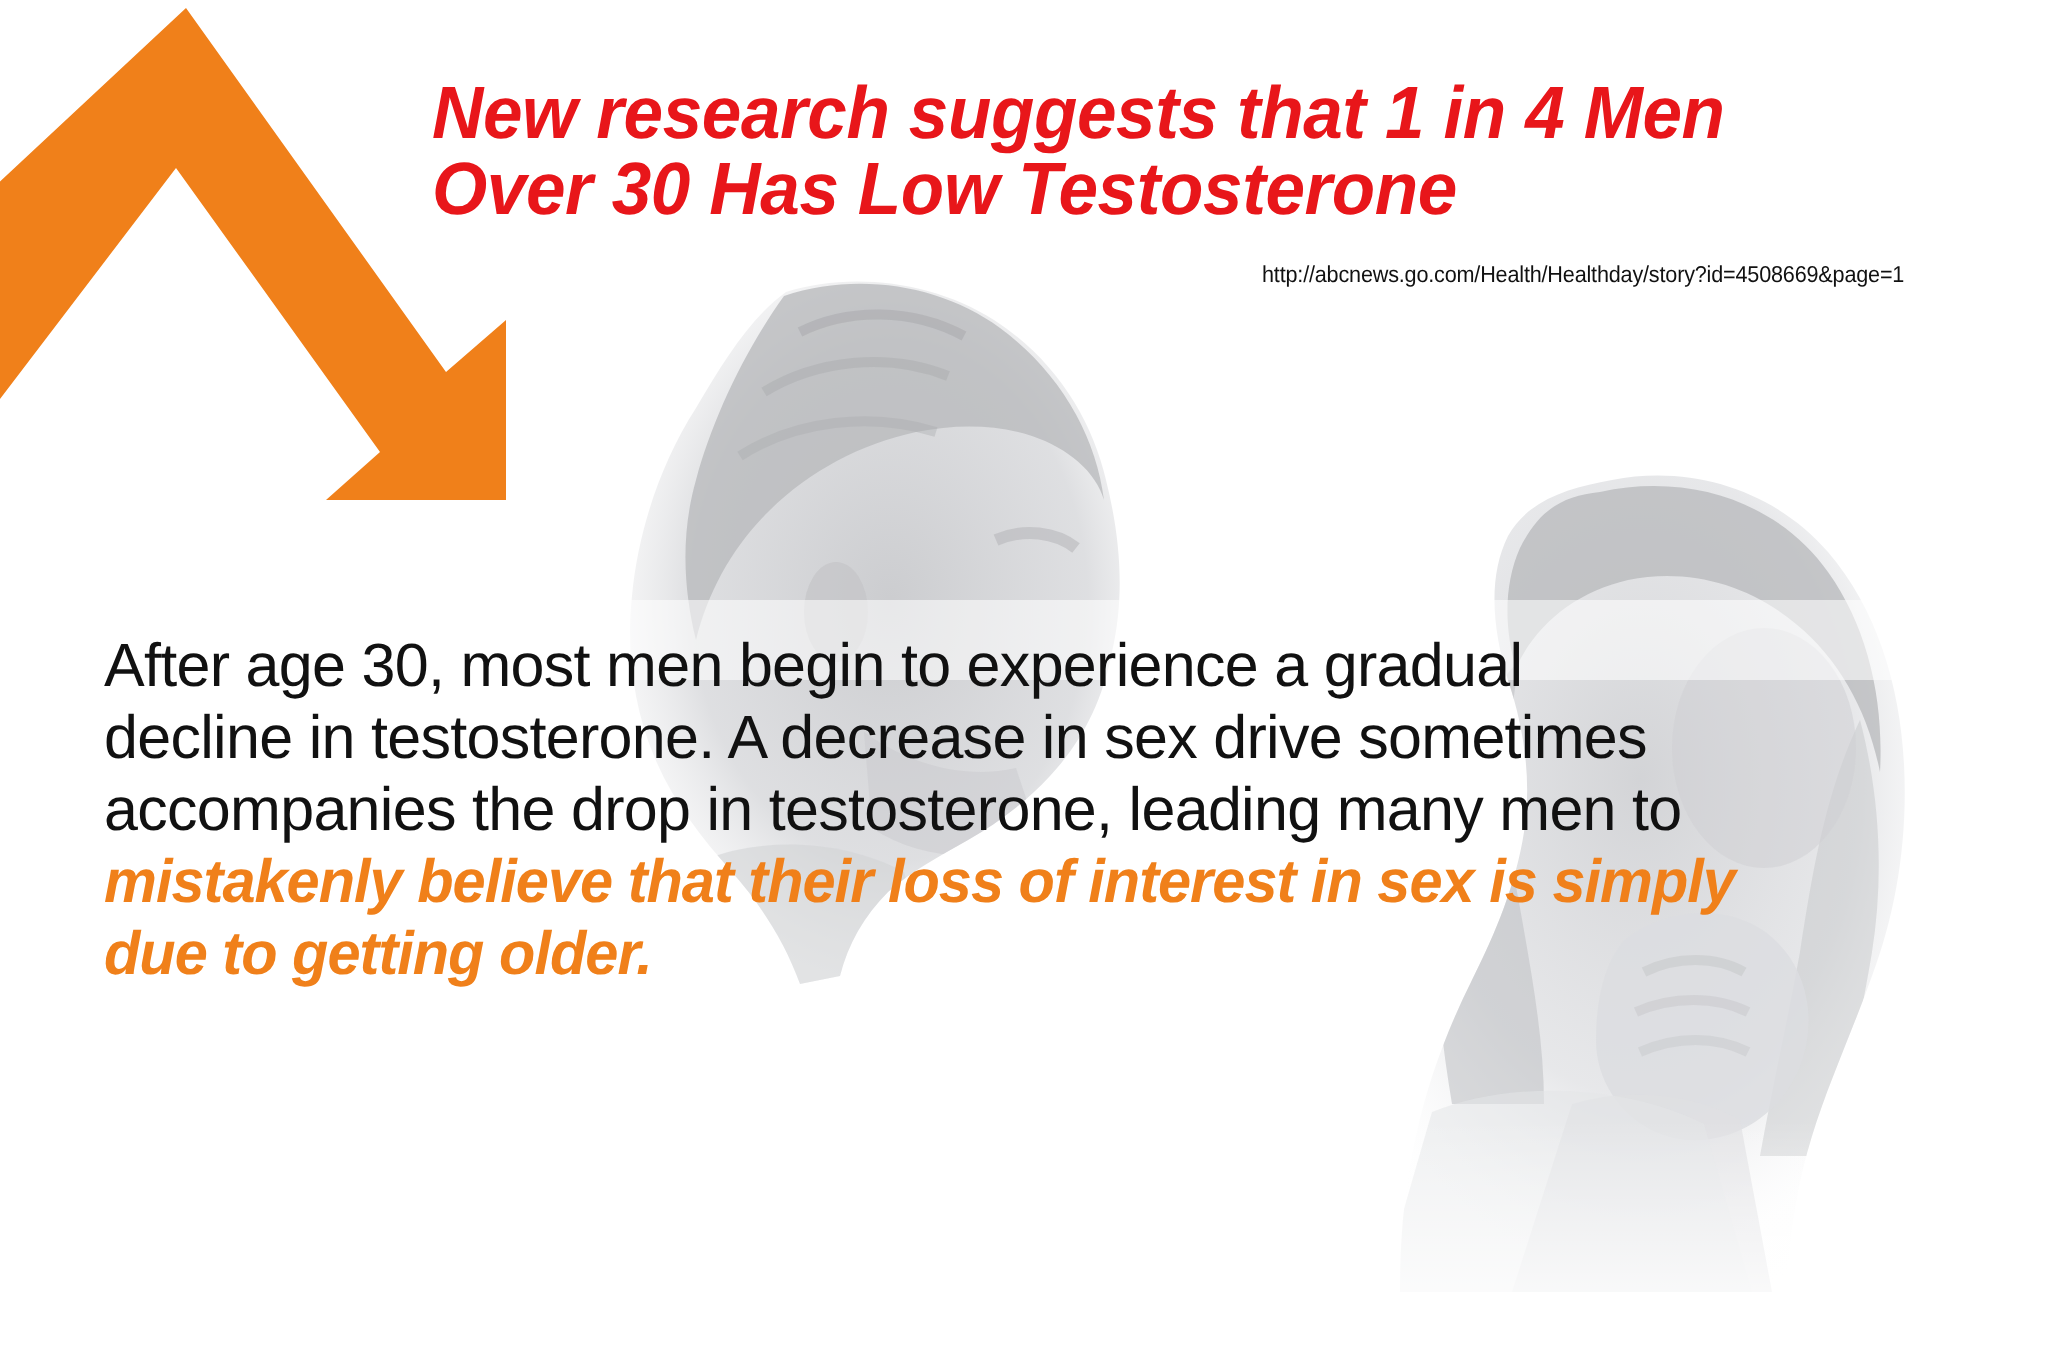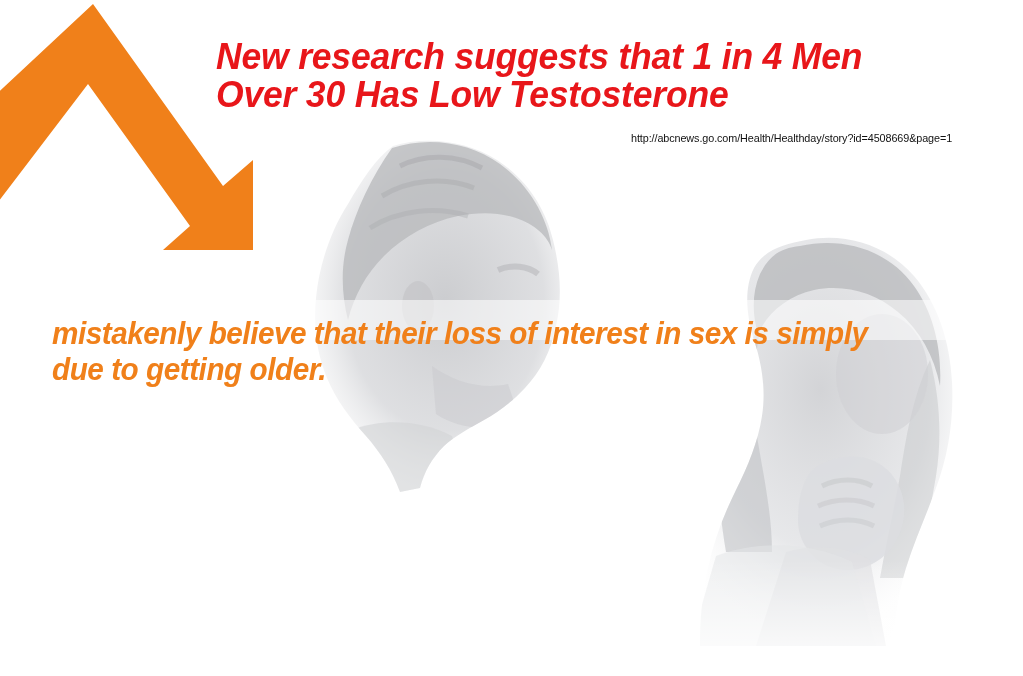--- a/index.html
+++ b/index.html
@@ -215,17 +215,20 @@
                Z" fill="#F0801A"></path>
     </svg>
   </div>
 
   <div class="headline" style="color:#E8161A;">New research suggests that 1 in 4 Men
 Over 30 Has Low Testosterone</div>
 
   <div class="source-url">http://abcnews.go.com/Health/Healthday/story?id=4508669&amp;page=1</div>
 
   <div class="body-copy">
+    <span class="plain">After age 30, most men begin to experience a gradual
+decline in testosterone. A decrease in sex drive sometimes
+accompanies the drop in testosterone, leading many men to</span>
     <span class="emphasis" style="color:#F0801A;">mistakenly believe that their loss of interest in sex is simply
 due to getting older.</span>
   </div>
 
 </div>
 
 </body></html>

